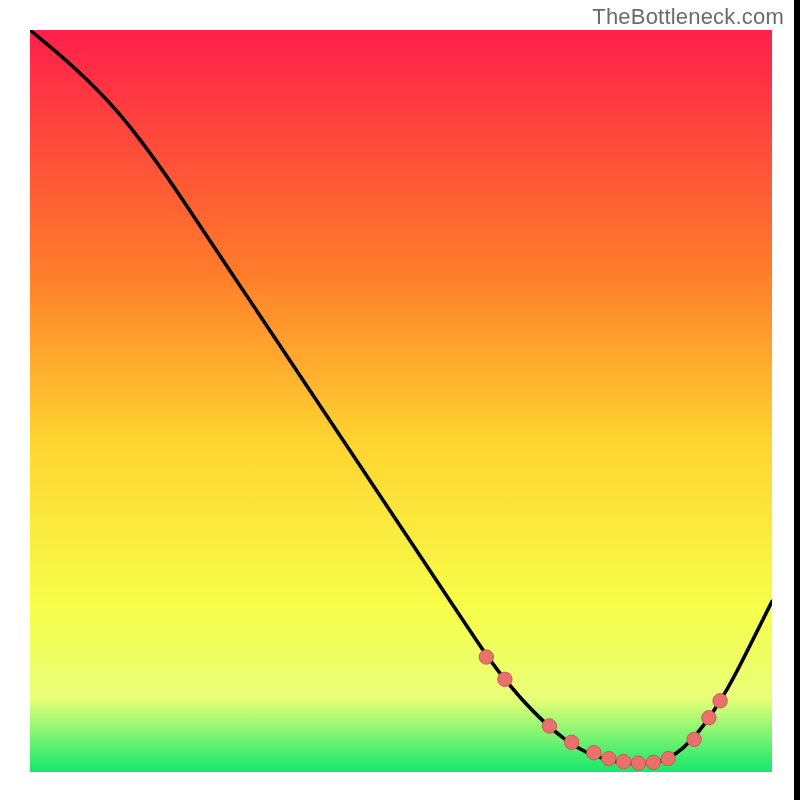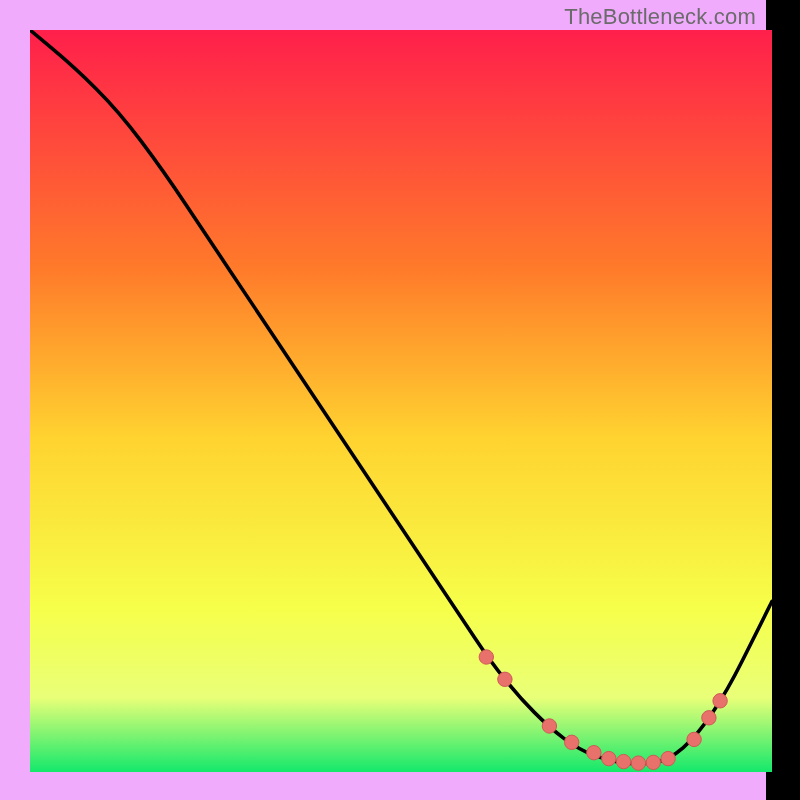--- a/index.html
+++ b/index.html
@@ -8,21 +8,22 @@
     width: 800px;
     height: 800px;
     background: #000;
     overflow: hidden;
     font-family: Arial, Helvetica, sans-serif;
   }
   .frame {
     position: relative;
     width: 766px;
     height: 800px;
-    background: #f0abfc;
+    background: #ffffff;
+    padding-left: 28px;
   }
   .watermark {
     position: absolute;
     top: 4px;
     right: 10px;
     color: #6b6b6b;
     font-size: 22px;
     font-weight: 500;
     letter-spacing: 0.2px;
     user-select: none;

